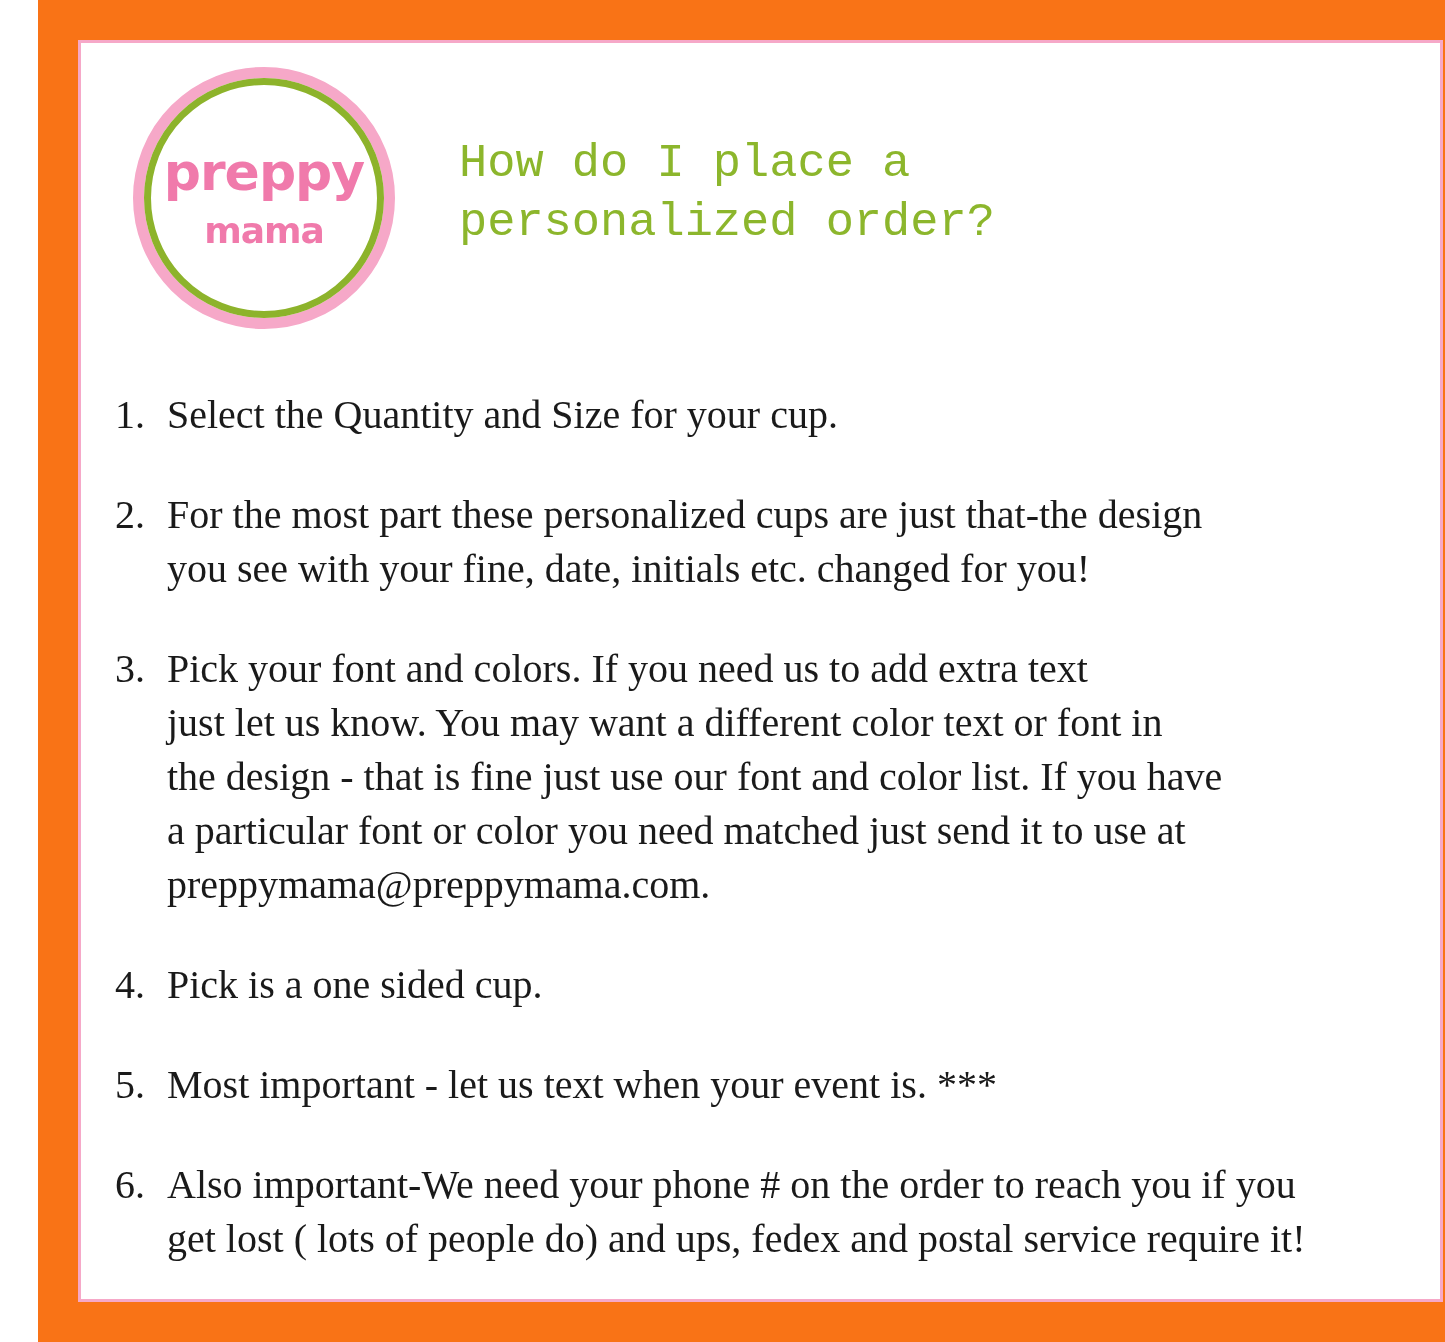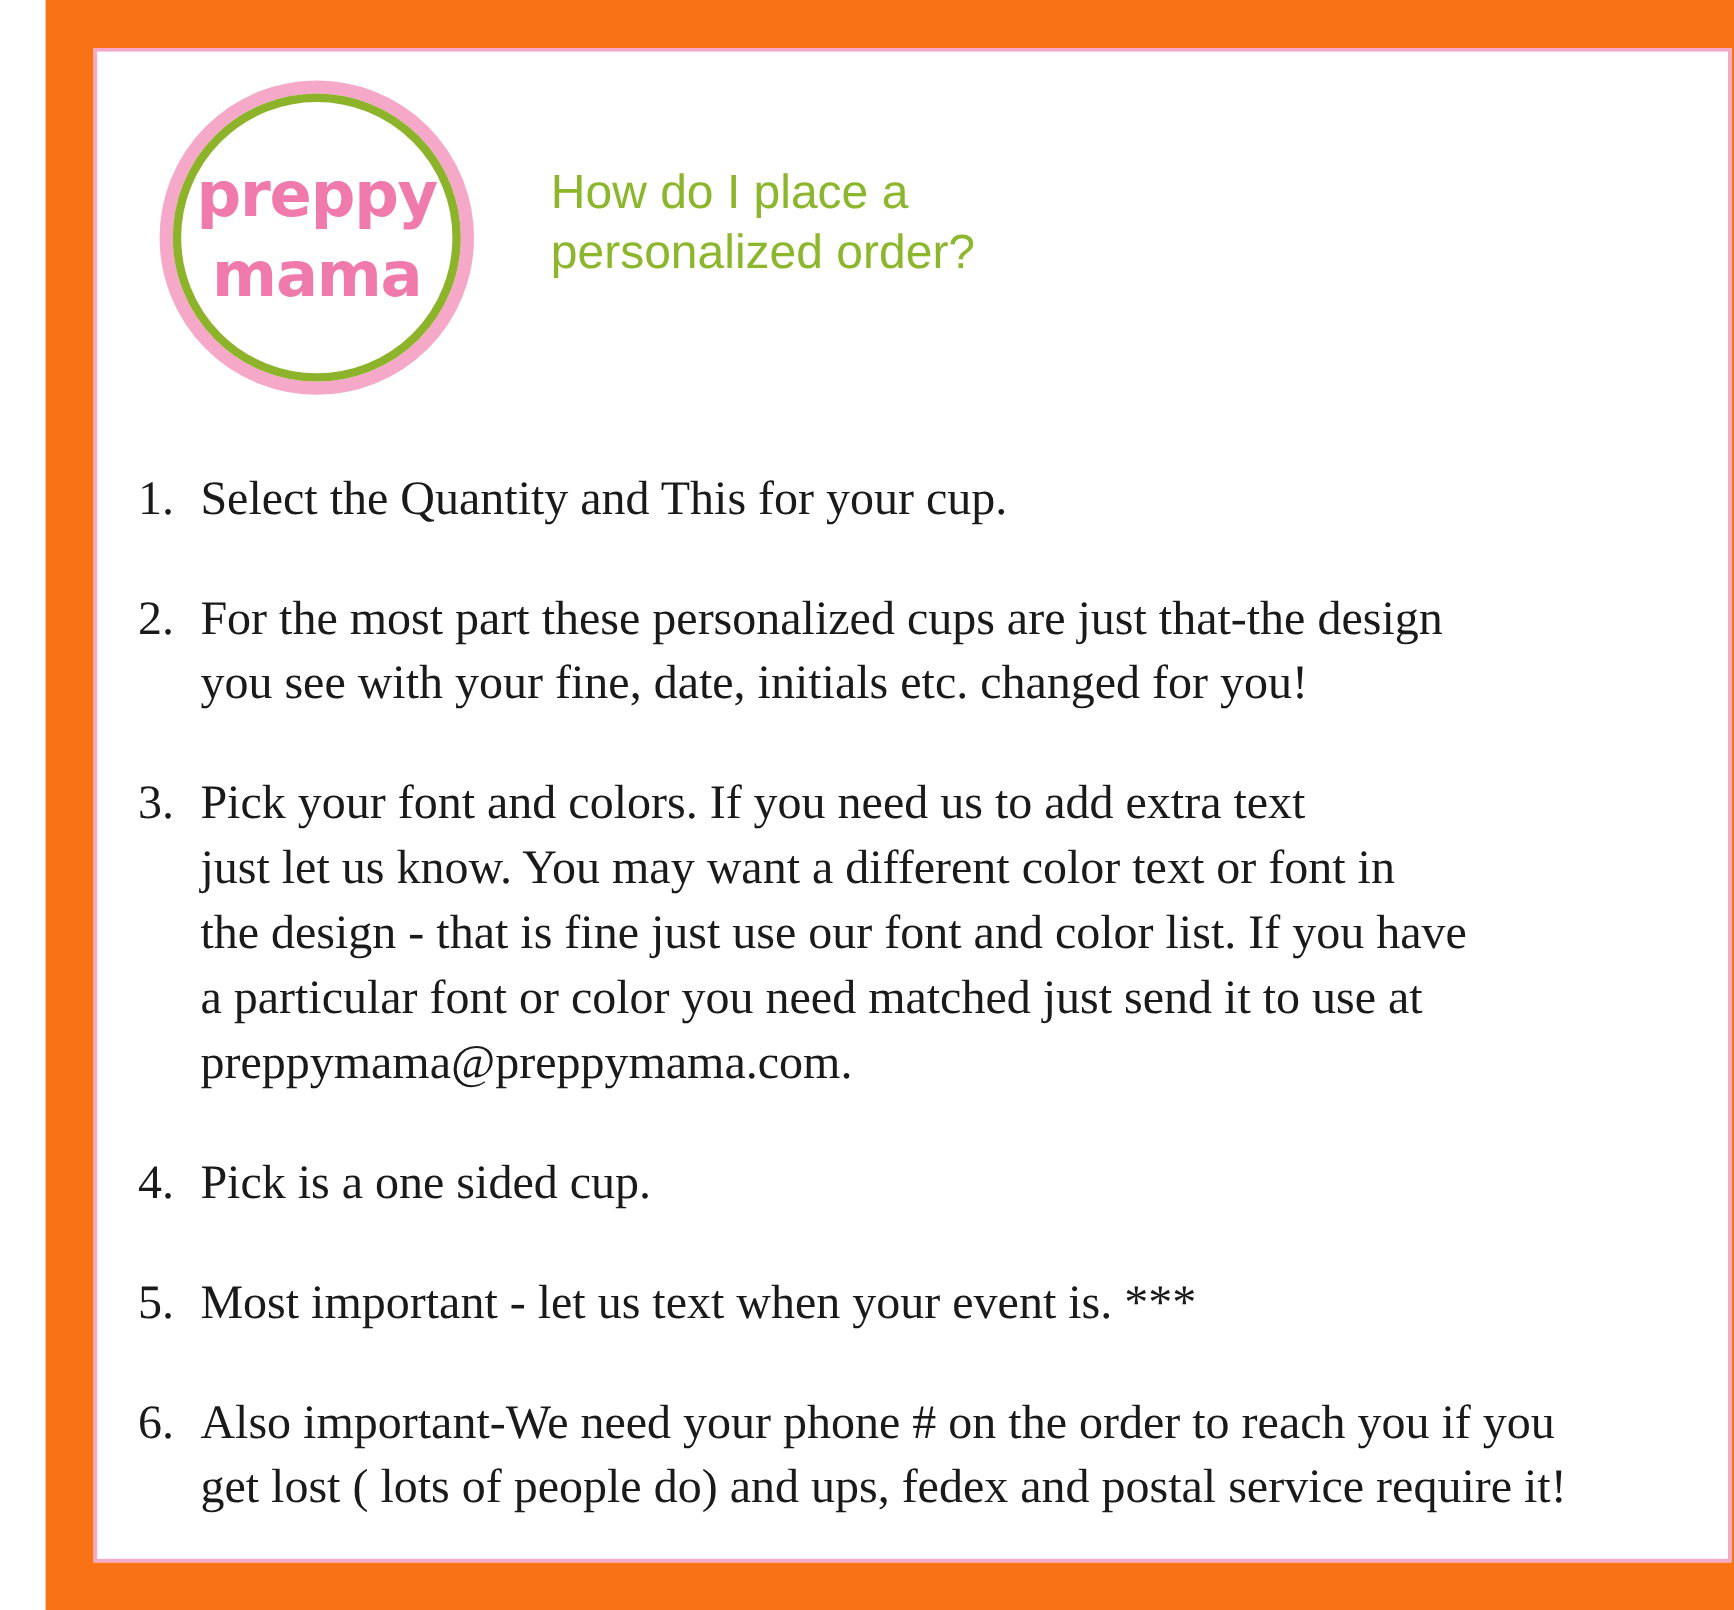--- a/index.html
+++ b/index.html
@@ -88,36 +88,36 @@
     font-family: "DejaVu Sans", sans-serif;
     font-weight: bold;
     font-size: 52px;
     line-height: 0.98;
     color: #f07aab;
     letter-spacing: -1px;
   }
   .logo-line2 {
     font-family: "DejaVu Sans", sans-serif;
     font-weight: bold;
-    font-size: 52px;
+    font-size: 36px;
     line-height: 1.05;
     color: #f07aab;
     letter-spacing: -1px;
     margin-top: 14px;
   }
 
   .title {
     position: absolute;
     left: 378px;
     top: 92px;
     width: 700px;
-    font-size: 40px;
+    font-size: 47px;
     line-height: 1.25;
     color: #8cb62c;
-    font-family: Liberation Sans, sans-serif;
+    font-family: Liberation Mono, monospace;
   }
 
   
   .steps {
     position: absolute;
     left: 34px;
     top: 345px;
     right: 20px;
     font-size: 40px;
     line-height: 1.35;
@@ -158,21 +158,21 @@
       </div>
 
       <h1 class="title" style="white-space: pre-line; margin:0; font-weight: normal;">How do I place a
 personalized order?</h1>
     </div>
 
     <div class="steps">
 
       <div class="step">
         <div class="step-num">1.</div>
-        <div class="step-text">Select the Quantity and This for your cup.</div>
+        <div class="step-text">Select the Quantity and Size for your cup.</div>
       </div>
 
       <div class="step">
         <div class="step-num">2.</div>
         <div class="step-text">For the most part these personalized cups are just that-the design
 you see with your fine, date, initials etc. changed for you!</div>
       </div>
 
       <div class="step">
         <div class="step-num">3.</div>

